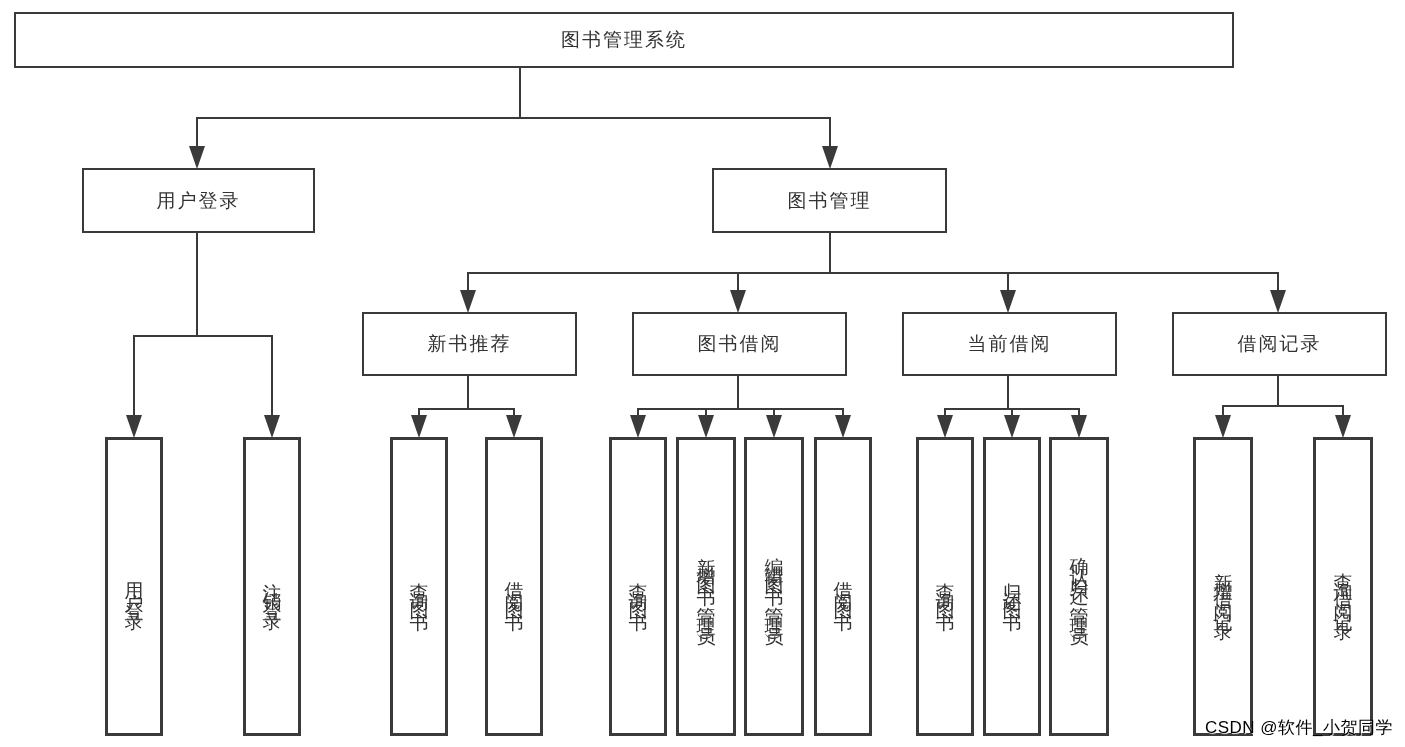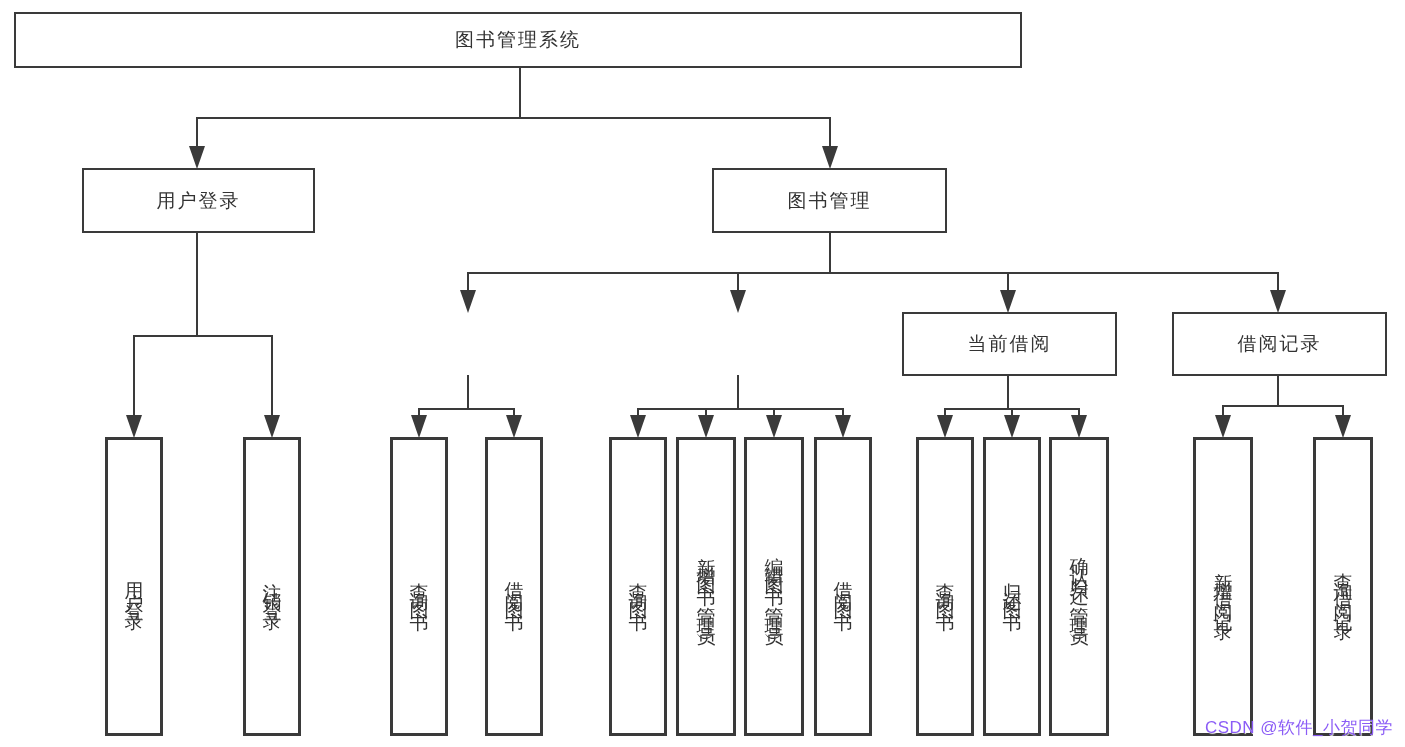--- a/index.html
+++ b/index.html
@@ -8,21 +8,21 @@
     font-family:"Liberation Sans","DejaVu Sans",sans-serif;
   }
   .canvas{position:absolute;left:0;top:0;width:1405px;height:747px;}
   svg.connectors{position:absolute;left:0;top:0;pointer-events:none;}
   .box{
     position:absolute;box-sizing:border-box;background:#ffffff;
     border:2px solid #3a3a3a;display:flex;align-items:center;justify-content:center;
     font-size:19px;color:#333333;letter-spacing:2px;white-space:nowrap;
   }
   
-  #n-root{left:14px;top:12px;width:1008px;height:56px;}
+  #n-root{left:14px;top:12px;width:1220px;height:56px;}
   
   #n-l2-0{left:82px;top:168px;width:233px;height:65px;}
   #n-l2-1{left:712px;top:168px;width:235px;height:65px;text-align:center;}
   
   #n-l3-0{left:362px;top:312px;width:215px;height:64px;}
   #n-l3-1{left:632px;top:312px;width:215px;height:64px;}
   #n-l3-2{left:902px;top:312px;width:215px;height:64px;text-align:right;}
   #n-l3-3{left:1172px;top:312px;width:215px;height:64px;}
   
   .leaf{
@@ -37,21 +37,21 @@
   #lf-4{left:609px;}
   #lf-5{left:676px;width:60px;}
   #lf-6{left:744px;width:60px;}
   #lf-7{left:814px;}
   #lf-8{left:916px;}
   #lf-9{left:983px;}
   #lf-10{left:1049px;width:60px;}
   #lf-11{left:1193px;width:60px;}
   #lf-12{left:1313px;width:60px;}
   .watermark{
-    position:absolute;right:12px;top:716px;font-size:17px;color:#8b5cf6;
+    position:absolute;right:12px;top:716px;font-size:17px;color:#000000;
     letter-spacing:0.5px;text-shadow:1px 1px 1px rgba(255,255,255,0.95);
     white-space:nowrap;z-index:5;
   }
   line{stroke:#3a3a3a;stroke-width:2;}
   polygon{fill:#3a3a3a;}
 </style>
 </head>
 <body>
 
 <div class="canvas">
@@ -136,20 +136,26 @@
     <span>图书管理系统</span>
   </div>
 
   <div class="box" id="n-l2-0">
     <span>用户登录</span>
   </div>
   <div class="box" id="n-l2-1">
     <span>图书管理</span>
   </div>
 
+  <div class="box" id="n-l3-0">
+    <span>新书推荐</span>
+  </div>
+  <div class="box" id="n-l3-1">
+    <span>图书借阅</span>
+  </div>
   <div class="box" id="n-l3-2">
     <span>当前借阅</span>
   </div>
   <div class="box" id="n-l3-3">
     <span>借阅记录</span>
   </div>
 
   <div class="box leaf" id="lf-0">
     <span>用户登录</span>
   </div>

